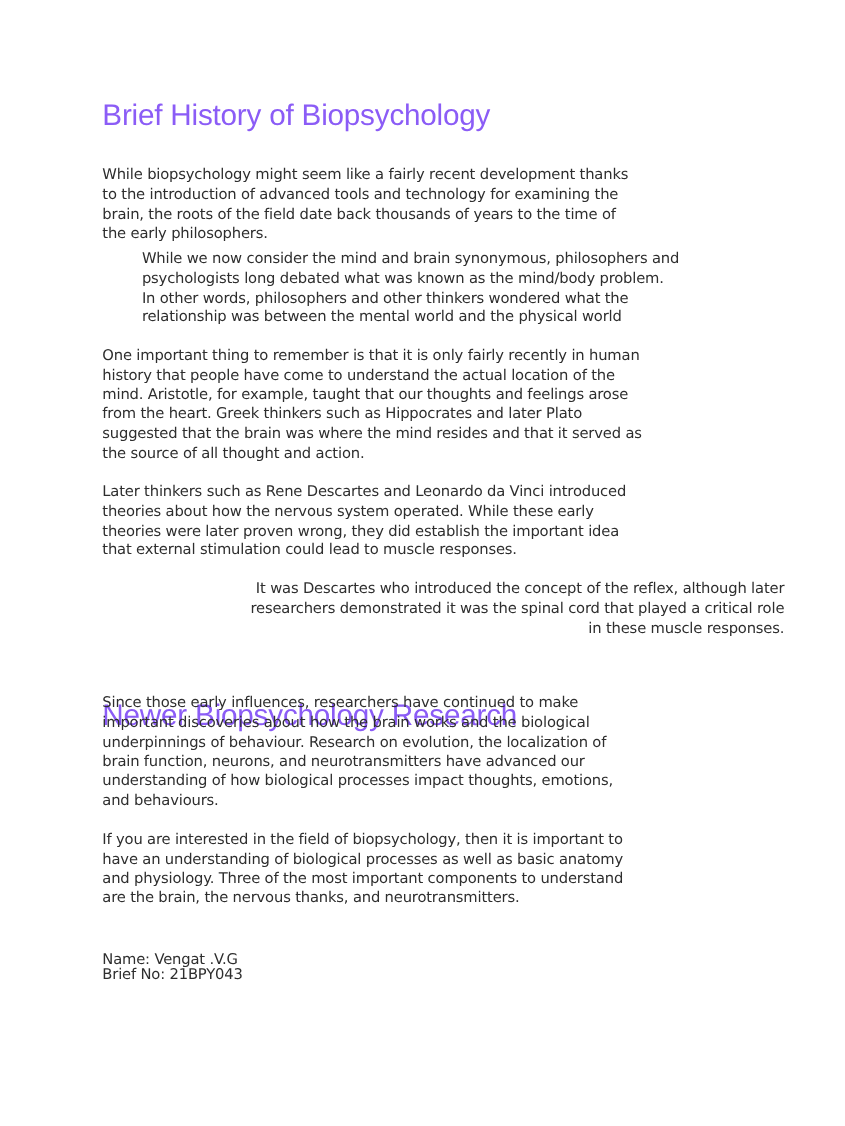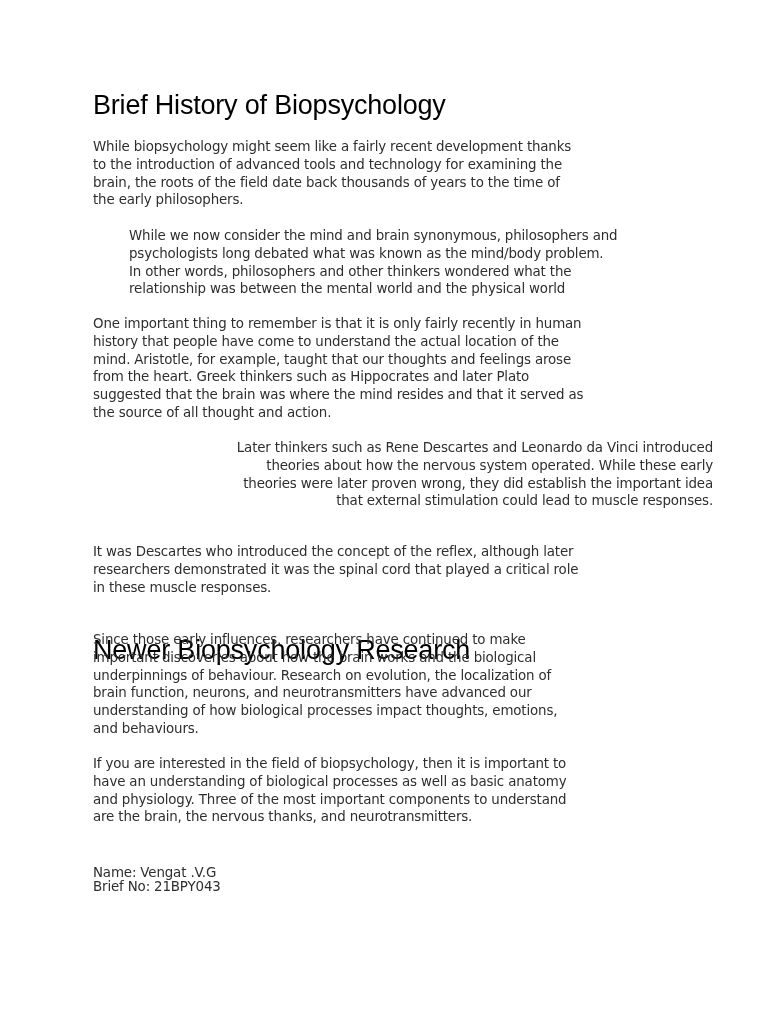--- a/index.html
+++ b/index.html
@@ -16,21 +16,21 @@
     }
     .page {
       position: absolute;
       left: 93px;
       top: 0;
       width: 620px;
     }
     h1 {
       font-family: "Liberation Sans", sans-serif;
       font-weight: normal;
-      color: #000000;
+      color: #8b5cf6;
       margin: 0;
       letter-spacing: -0.2px;
     }
     .h1-a {
       position: absolute;
       top: 87px;
       font-size: 27px;
       line-height: 36px;
     }
     .h1-b {
@@ -43,25 +43,25 @@
       position: absolute;
       margin: 0;
       font-family: "DejaVu Sans", sans-serif;
       font-size: 13.4px;
       line-height: 17.8px;
       color: #2e2e2e;
       width: 620px;
       white-space: pre-line;
       letter-spacing: -0.15px;
     }
-    .p1 { top: 138px; }
+    .p1 { top: 151px; }
     .p2 { top: 227px; margin-left: 36px; }
     .p3 { top: 315px; }
-    .p4 { top: 439px; text-align: right; }
-    .p5 { top: 543px; }
+    .p4 { top: 439px; }
+    .p5 { top: 527px; text-align: right; }
     .p6 { top: 631px; }
     .p7 { top: 755px; }
     .p8 { top: 843px; margin-top: 21px; }
     .p9 { top: 878px; }
   </style>
 </head>
 <body>
 
 <div class="page">
   <h1 class="h1-a">Brief History of Biopsychology</h1>

